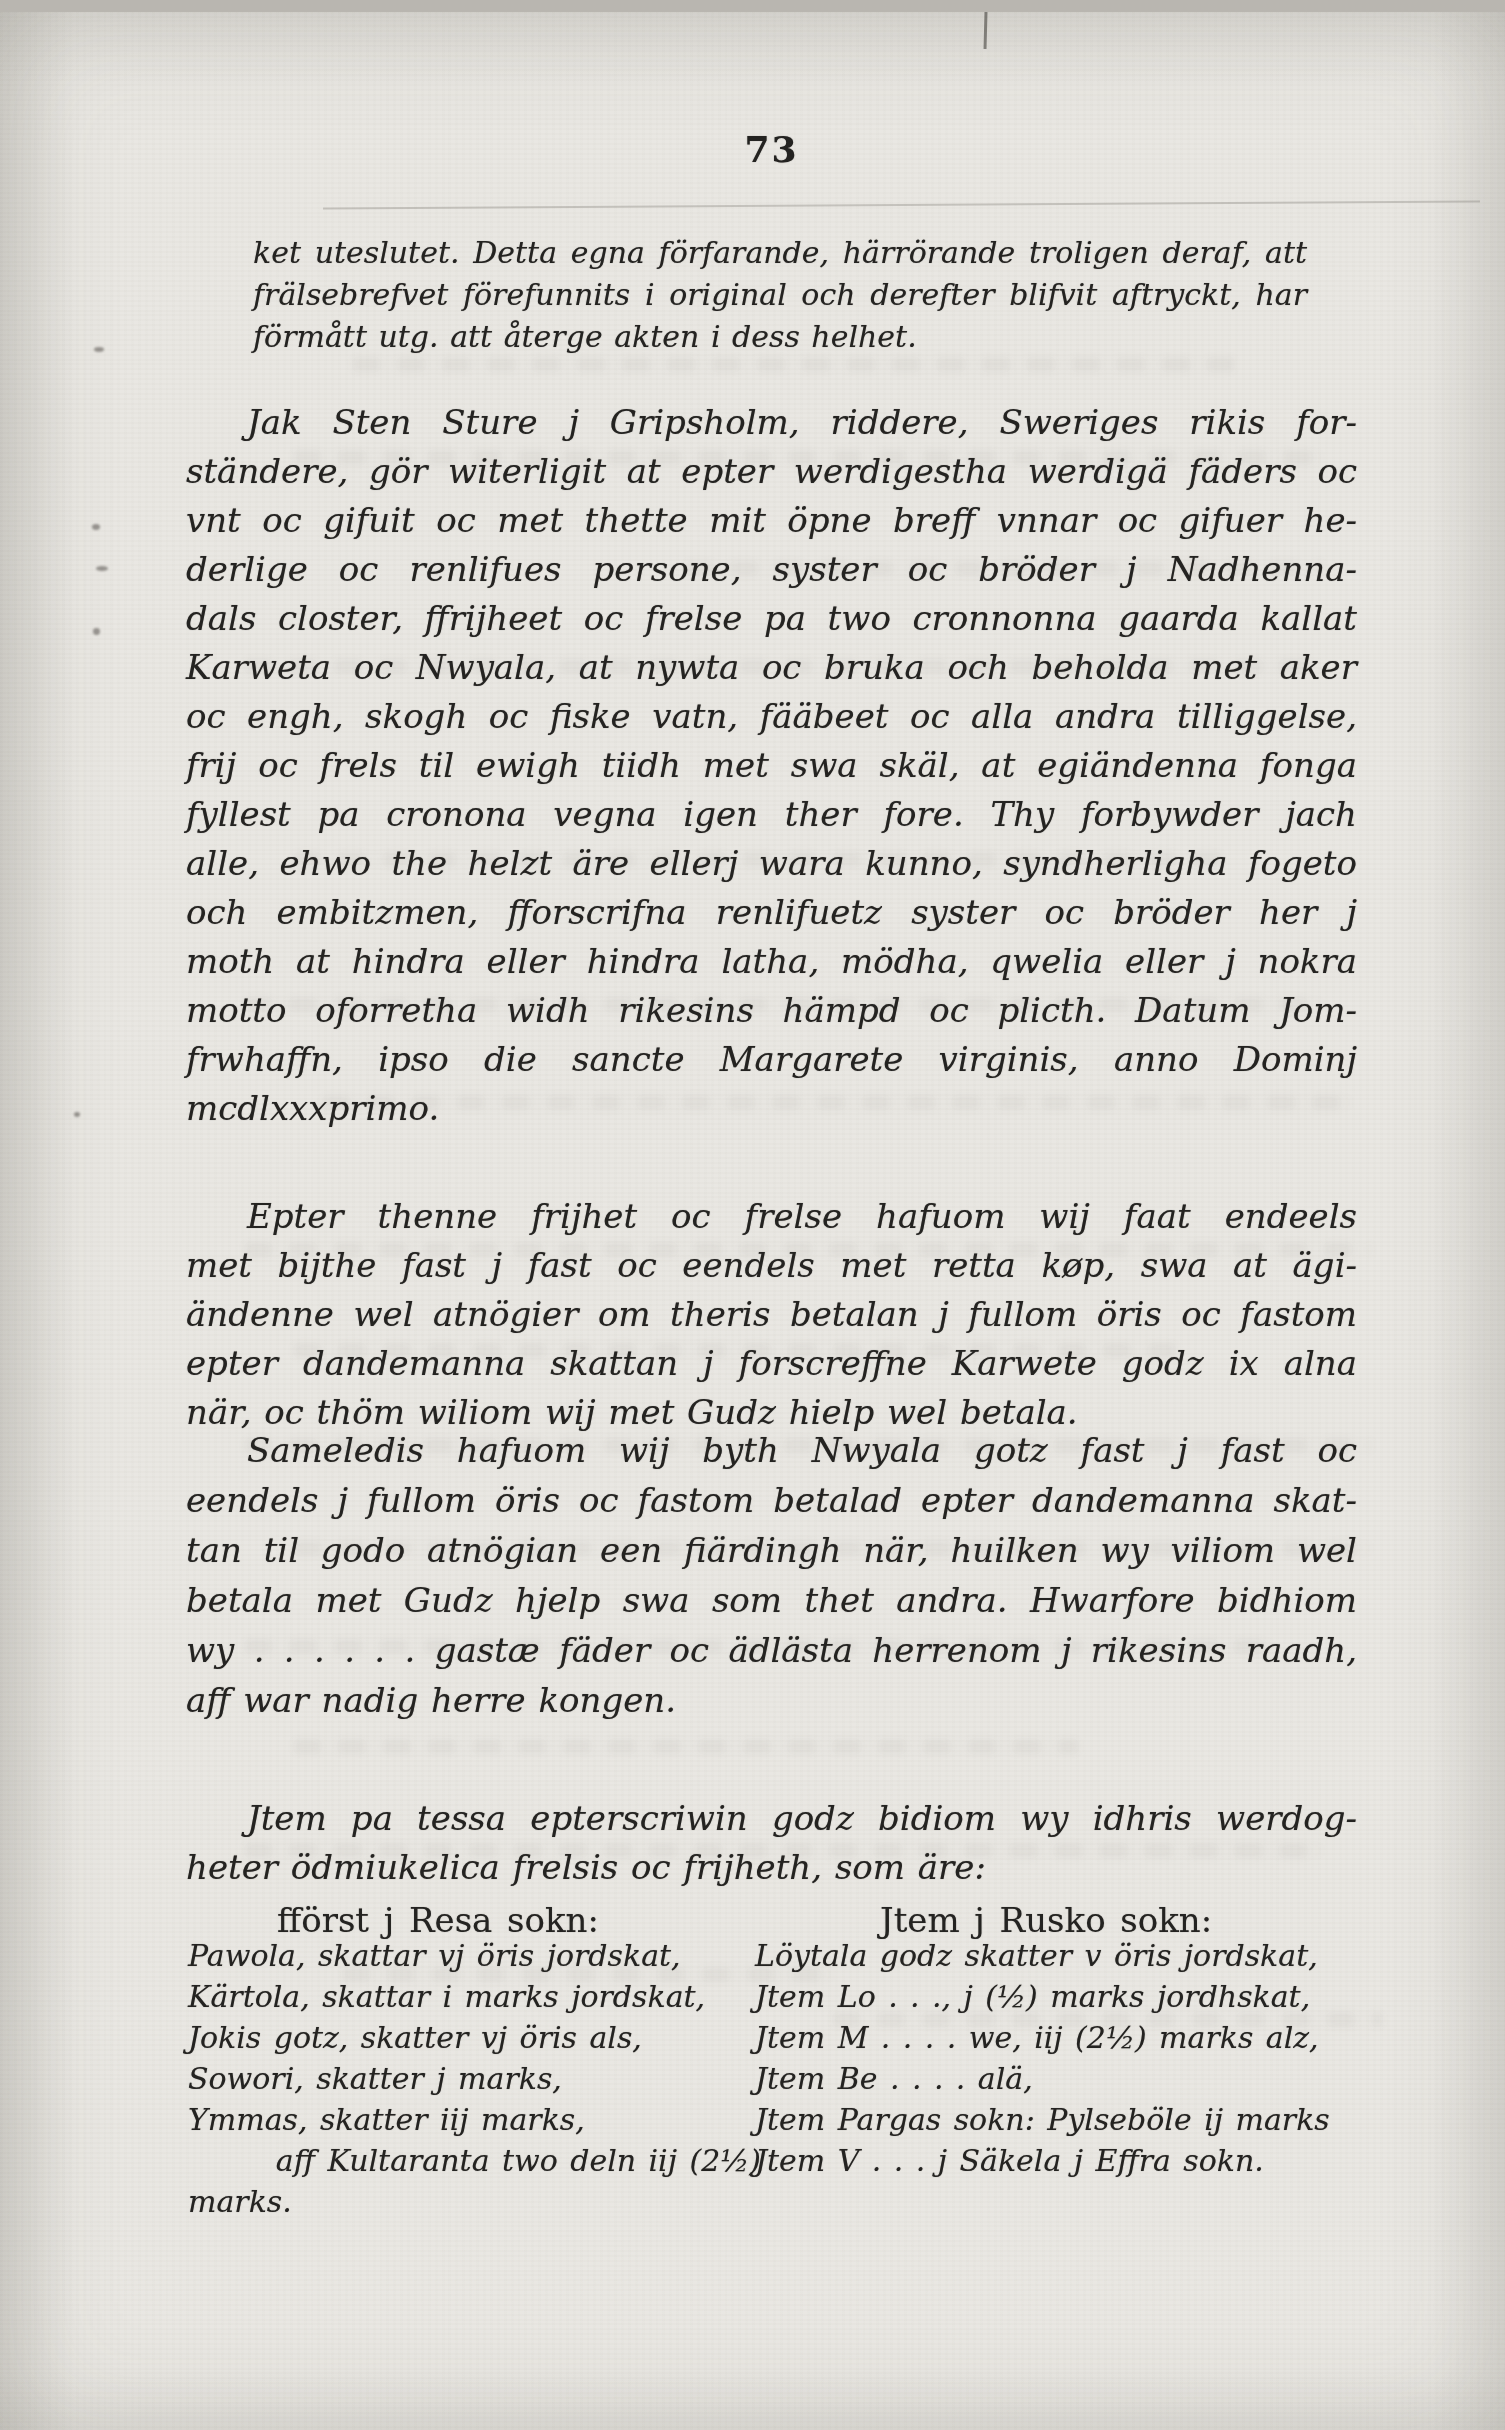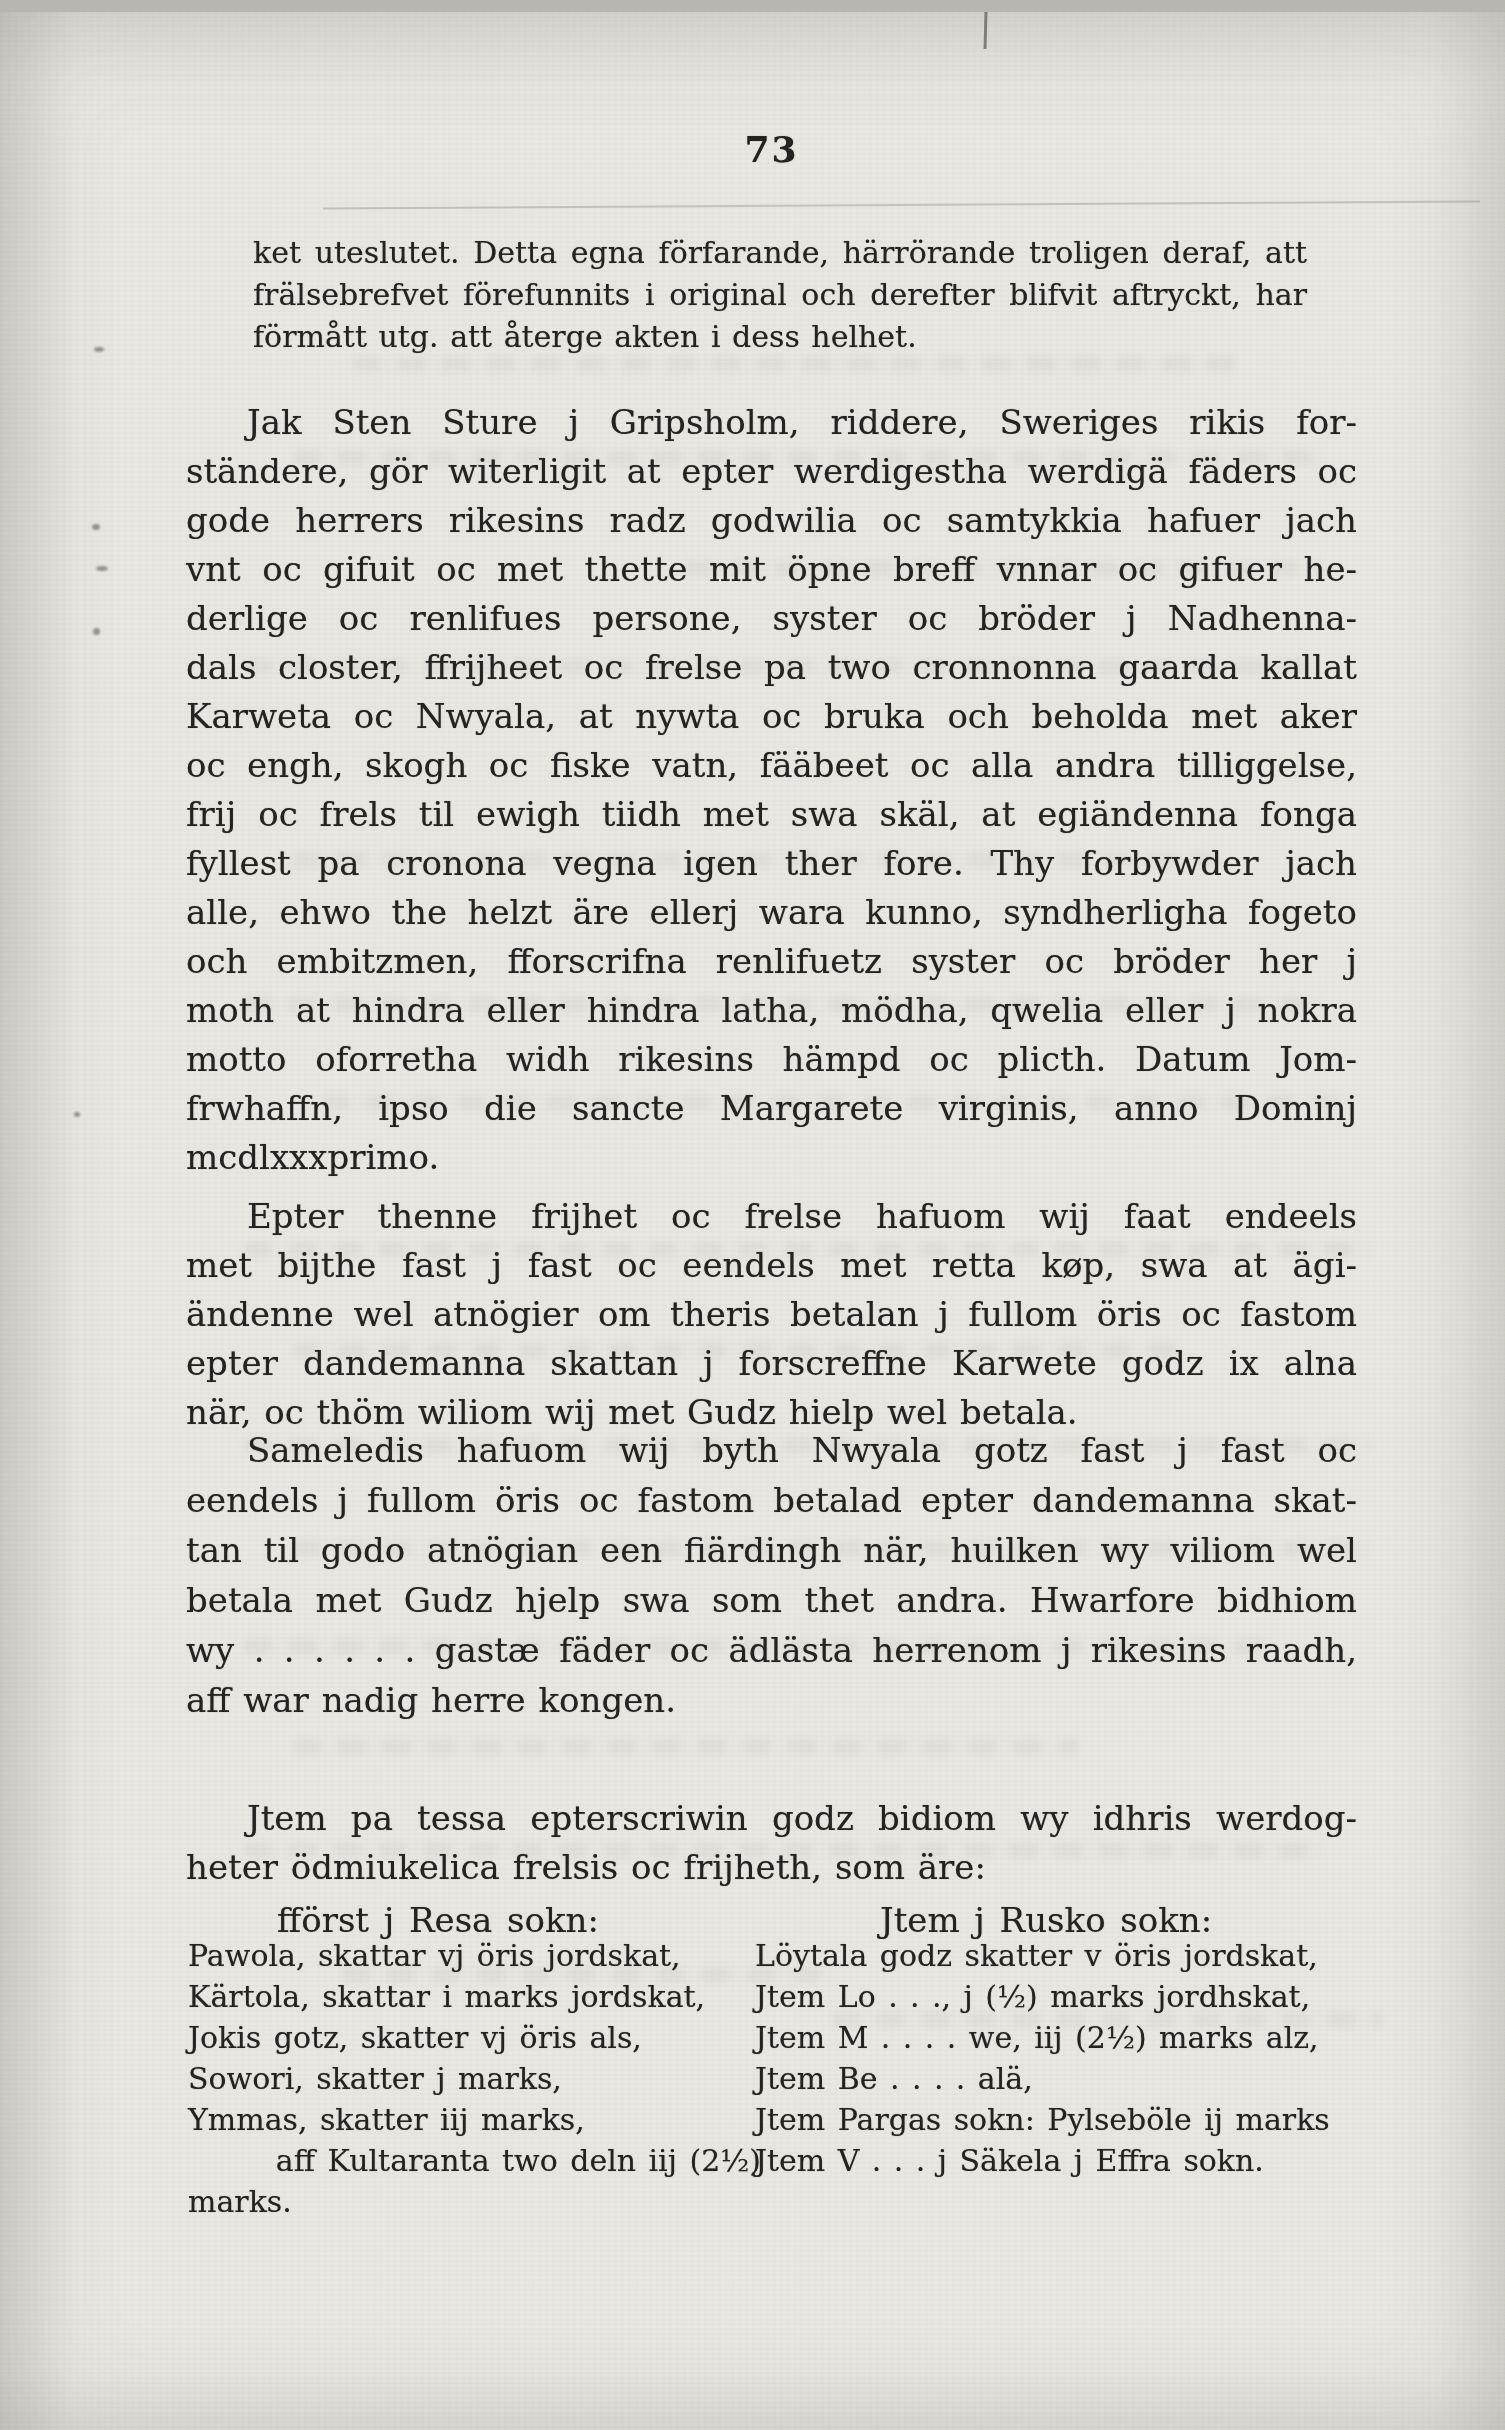--- a/index.html
+++ b/index.html
@@ -20,20 +20,21 @@
       repeating-linear-gradient(90deg, rgba(120,115,105,0.02) 0 2.9px, rgba(255,255,255,0.015) 2.9px 6.9px);
     box-shadow: inset 0 0 118px rgba(80,75,65,0.18);
     overflow: hidden;
     font-family: "DejaVu Serif", "Liberation Serif", serif;
     color: #242321;
   }
   .txt {
     position: absolute;
     word-spacing: 2px;
     text-shadow: 0 0 1px rgba(40,38,34,0.45);
+    font-style: italic;
   }
   .line { display: block; }
   .just {
     text-align: justify;
     text-align-last: justify;
   }
   .left-last {
     text-align: right;
     text-align-last: left;
   }
@@ -155,21 +156,20 @@
 
   <div class="txt intro">
     <span class="line just">ket uteslutet.  Detta egna förfarande, härrörande troligen deraf, att</span>
     <span class="line just">frälsebrefvet förefunnits i original och derefter blifvit aftryckt, har</span>
     <span class="line left-last">förmått utg. att återge akten i dess helhet.</span>
   </div>
 
   <div class="txt charter">
     <span class="line just ind">Jak Sten Sture j Gripsholm, riddere, Sweriges rikis for-</span>
     <span class="line just">ständere, gör witerligit at epter werdigestha werdigä fäders oc</span>
-    <span class="line just">gode herrers rikesins radz godwilia oc samtykkia hafuer jach</span>
     <span class="line just">vnt oc gifuit oc met thette mit öpne breff vnnar oc gifuer he-</span>
     <span class="line just">derlige oc renlifues persone, syster oc bröder j Nadhenna-</span>
     <span class="line just">dals closter, ffrijheet oc frelse pa two cronnonna gaarda kallat</span>
     <span class="line just">Karweta oc Nwyala, at nywta oc bruka och beholda met aker</span>
     <span class="line just">oc engh, skogh oc fiske vatn, fääbeet oc alla andra tilliggelse,</span>
     <span class="line just">frij oc frels til ewigh tiidh met swa skäl, at egiändenna fonga</span>
     <span class="line just">fyllest pa cronona vegna igen ther fore.  Thy forbywder jach</span>
     <span class="line just">alle, ehwo the helzt äre ellerj wara kunno, syndherligha fogeto</span>
     <span class="line just">och embitzmen, fforscrifna renlifuetz syster oc bröder her j</span>
     <span class="line just">moth at hindra eller hindra latha, mödha, qwelia eller j nokra</span>

